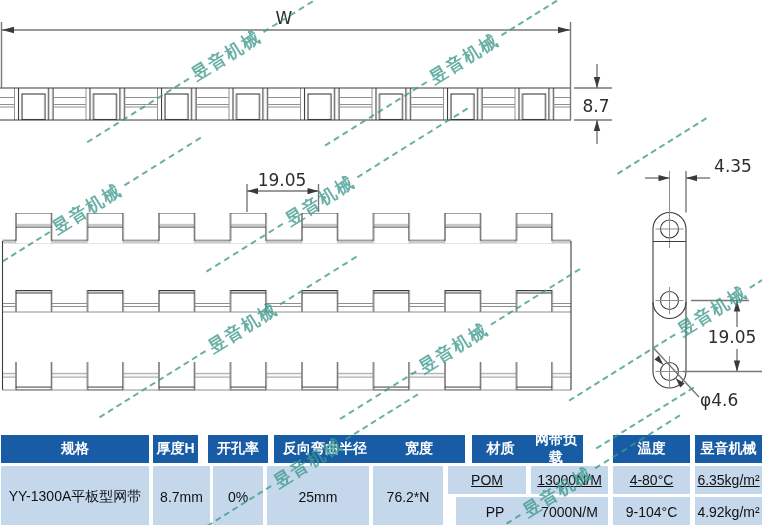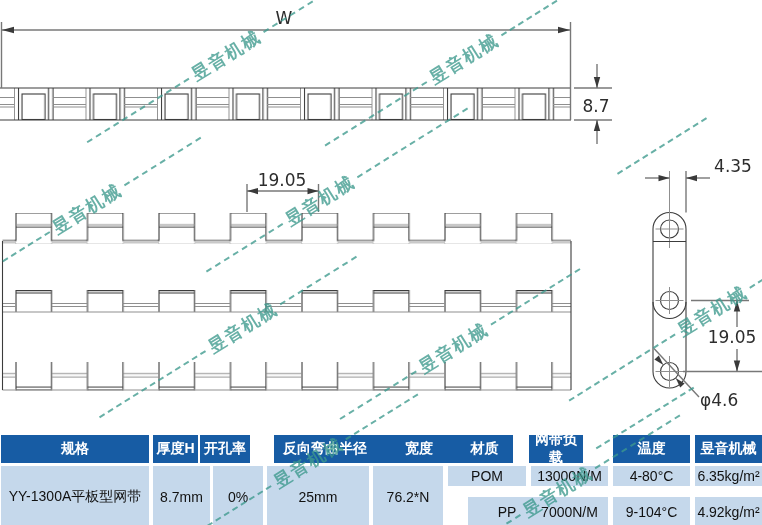--- a/index.html
+++ b/index.html
@@ -15,21 +15,21 @@
   .wm{position:absolute;display:flex;align-items:center;gap:5px;
       transform:translate(-50%,-50%) rotate(-32deg);opacity:.78;pointer-events:none;z-index:5;white-space:nowrap;}
   .wm i.d{display:block;border-top:2.2px dashed #3E9A8E;height:0;}
   .wm span{color:#3E9A8E;font-size:17.5px;font-weight:600;letter-spacing:2px;}
   
   .cell{position:absolute;display:flex;align-items:center;justify-content:center;
         text-align:center;z-index:3;}
   .hc{background:#175CA4;color:#fff;font-size:14px;font-weight:bold;top:435px;height:28px;}
   .bc{background:#C5D8EB;color:#111;font-size:14px;}
   .m1{top:466px;height:61px;}   
-  .r1{top:466px;height:20px;}   
+  .r1{top:466px;height:28px;text-decoration:underline;}   
   .r2{top:496.5px;height:30px;} 
 </style>
 </head>
 <body>
 
 <div class="stage">
 
   <svg width="762" height="435">
     <defs>
 
@@ -224,38 +224,38 @@
       <i class="d" style="width:115px"></i>
     </div>
   <div class="wm" style="left:662px;top:146px">
       <i class="d" style="width:105px"></i>
     </div>
 
   <div>
 
     <div class="cell hc" style="left:1px;width:148px">规格</div>
     <div class="cell hc" style="left:153px;width:45px">厚度H</div>
-    <div class="cell hc" style="left:200px;width:50px">开孔率</div>
+    <div class="cell hc" style="left:208px;width:60px">开孔率</div>
     <div class="cell hc" style="left:274px;width:102px">反向弯曲半径</div>
     <div class="cell hc" style="left:373px;width:92px">宽度</div>
-    <div class="cell hc" style="left:456px;width:57px">材质</div>
+    <div class="cell hc" style="left:472px;width:57px">材质</div>
     <div class="cell hc" style="left:529px;width:54px">网带负载</div>
     <div class="cell hc" style="left:613px;width:77px">温度</div>
     <div class="cell hc" style="left:695px;width:67px">昱音机械</div>
 
     <div class="cell bc m1" style="left:1px;width:148px">YY-1300A平板型网带</div>
     <div class="cell bc m1" style="left:153px;width:57px">8.7mm</div>
     <div class="cell bc m1" style="left:213px;width:50px">0%</div>
     <div class="cell bc m1" style="left:267px;width:102px">25mm</div>
     <div class="cell bc m1" style="left:373px;width:70px">76.2*N</div>
 
     <div class="cell bc r1" style="left:448px;width:78px">POM</div>
     <div class="cell bc r1" style="left:531px;width:77px">13000N/M</div>
     <div class="cell bc r1" style="left:613px;width:77px">4-80°C</div>
     <div class="cell bc r1" style="left:695px;width:67px">6.35kg/m²</div>
 
-    <div class="cell bc r2" style="left:468px;width:78px">PP</div>
+    <div class="cell bc r2" style="left:456px;width:78px">PP</div>
     <div class="cell bc r2" style="left:531px;width:77px">7000N/M</div>
     <div class="cell bc r2" style="left:613px;width:77px">9-104°C</div>
     <div class="cell bc r2" style="left:695px;width:67px">4.92kg/m²</div>
   </div>
 
 </div>
 
 </body></html>

